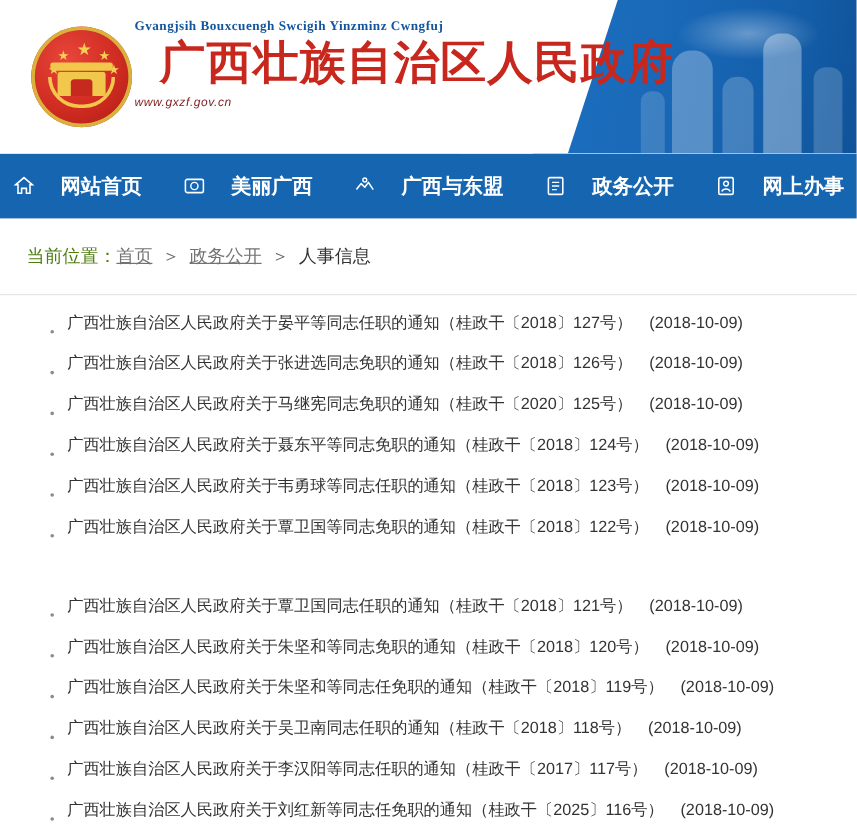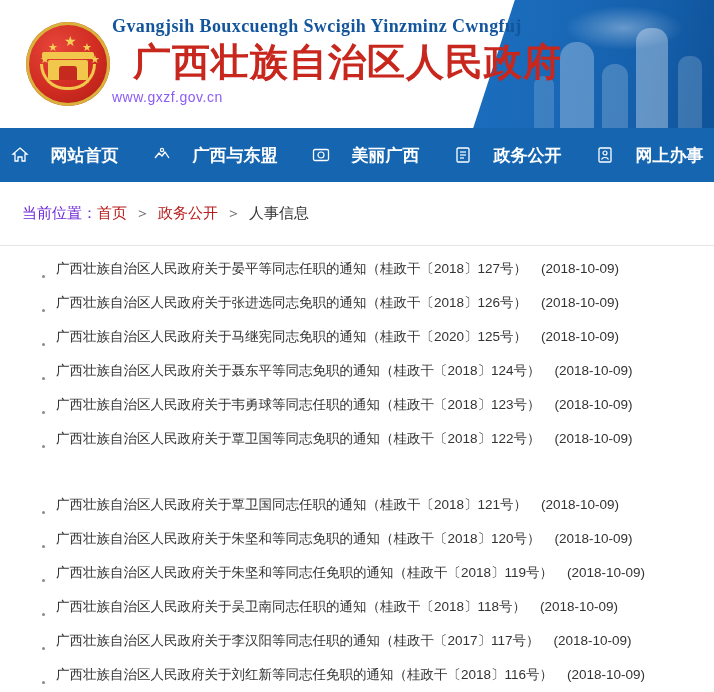--- a/index.html
+++ b/index.html
@@ -115,42 +115,43 @@
     border-radius: 0 0 30px 30px;
   }
 
   .title-block {
     position: absolute;
     left: 112px; top: 16px;
     width: 420px;
   }
   .title-zhuang {
     font-family: "Liberation Serif", serif;
-    font-size: 18px;
+    font-size: 11px;
     font-weight: bold;
     color: #13559c;
     letter-spacing: 0.4px;
     margin-bottom: 2px;
     white-space: nowrap;
   }
   .title-main {
     font-family: "Liberation Serif", serif;
     font-size: 38px;
     font-weight: bold;
     color: #c8271d;
     letter-spacing: 1px;
     line-height: 46px;
     white-space: nowrap;
     margin-left: 21px;
   }
   .title-url {
     margin-top: 4px;
-    font-size: 14px;
-    color: #8b5cf6;
+    font-size: 10px;
+    color: #7f1d1d;
     letter-spacing: 0.5px;
+    font-style: italic;
   }
 
   
   .nav {
     width: 714px;
     height: 54px;
     background: #1565b0;
     display: flex;
     align-items: center;
     justify-content: center;
@@ -187,23 +188,23 @@
     padding: 0 22px;
   }
   .crumb {
     font-size: 15px;
     color: #333333;
     font-family: "Liberation Sans", sans-serif;
     display: flex;
     align-items: center;
     gap: 0;
   }
-  .crumb-label { color: #6d28d9; }
+  .crumb-label { color: #4d7c0f; }
   .crumb-sep { margin: 0 8px; color: #666; }
-  .crumb-link { color: #b91c1c; cursor: pointer; }
+  .crumb-link { color: #737373; cursor: pointer; text-decoration: underline; }
   .crumb-current { color: #333; }
 
   
   .list-area {
     width: 714px;
     padding: 14px 22px 0 22px;
   }
   .news-list {
     list-style: none;
     margin: 0;
@@ -284,35 +285,35 @@
         <svg width="18" height="18" viewBox="0 0 18 18">
             <path d="M9 2 L16 8 L14 8 L14 15 L11 15 L11 11 L7 11 L7 15 L4 15 L4 8 L2 8 Z" fill="none" stroke="#ffffff" stroke-width="1.3"></path>
           </svg>
       </span>
       <span>网站首页</span>
     </div>
 
     <div class="nav-item">
       <span class="nav-icon">
         <svg width="18" height="18" viewBox="0 0 18 18">
+            <rect x="1.5" y="3.5" width="15" height="11" rx="1.5" fill="none" stroke="#ffffff" stroke-width="1.3"></rect>
+            <circle cx="9" cy="9" r="3" fill="none" stroke="#ffffff" stroke-width="1.2"></circle>
+          </svg>
+      </span>
+      <span>美丽广西</span>
+    </div>
+
+    <div class="nav-item">
+      <span class="nav-icon">
+        <svg width="18" height="18" viewBox="0 0 18 18">
             <path d="M2 12 L6 7 L9 10 L12 6 L16 12" fill="none" stroke="#ffffff" stroke-width="1.3" stroke-linejoin="round"></path>
             <circle cx="9" cy="4" r="1.6" fill="none" stroke="#ffffff" stroke-width="1.2"></circle>
           </svg>
       </span>
       <span>广西与东盟</span>
-    </div>
-
-    <div class="nav-item">
-      <span class="nav-icon">
-        <svg width="18" height="18" viewBox="0 0 18 18">
-            <rect x="1.5" y="3.5" width="15" height="11" rx="1.5" fill="none" stroke="#ffffff" stroke-width="1.3"></rect>
-            <circle cx="9" cy="9" r="3" fill="none" stroke="#ffffff" stroke-width="1.2"></circle>
-          </svg>
-      </span>
-      <span>美丽广西</span>
     </div>
 
     <div class="nav-item">
       <span class="nav-icon">
         <svg width="18" height="18" viewBox="0 0 18 18">
             <rect x="3" y="2" width="12" height="14" rx="1.2" fill="none" stroke="#ffffff" stroke-width="1.3"></rect>
             <line x1="6" y1="6" x2="12" y2="6" stroke="#ffffff" stroke-width="1.2"></line>
             <line x1="6" y1="9" x2="12" y2="9" stroke="#ffffff" stroke-width="1.2"></line>
             <line x1="6" y1="12" x2="10" y2="12" stroke="#ffffff" stroke-width="1.2"></line>
           </svg>
@@ -408,20 +409,20 @@
       </li>
 
       <li class="news-item">
         <span class="news-dot"></span>
         <span class="news-title">广西壮族自治区人民政府关于李汉阳等同志任职的通知（桂政干〔2017〕117号）</span>
         <span class="news-date">(2018-10-09)</span>
       </li>
 
       <li class="news-item">
         <span class="news-dot"></span>
-        <span class="news-title">广西壮族自治区人民政府关于刘红新等同志任免职的通知（桂政干〔2018〕116号）</span>
+        <span class="news-title">广西壮族自治区人民政府关于刘红新等同志任免职的通知（桂政干〔2025〕116号）</span>
         <span class="news-date">(2018-10-09)</span>
       </li>
 
     </ul>
   </div>
 
 </div>
 
 </body></html>

